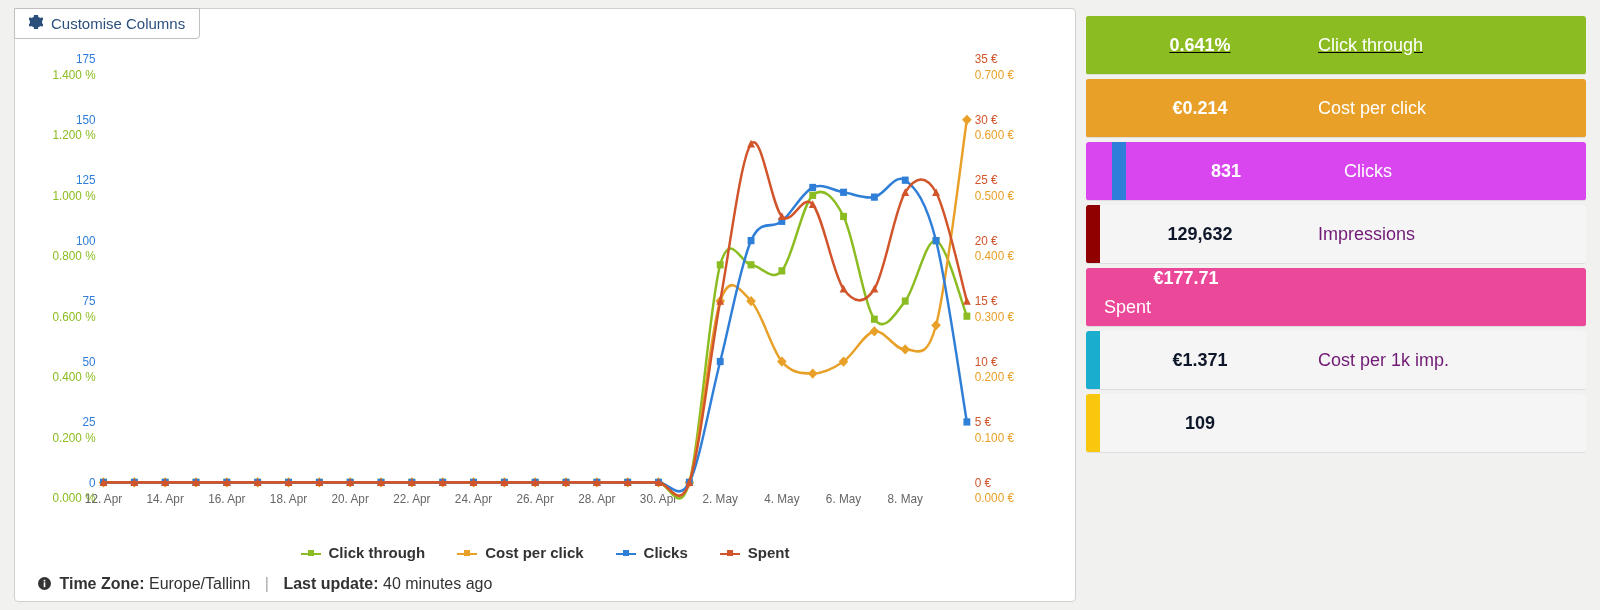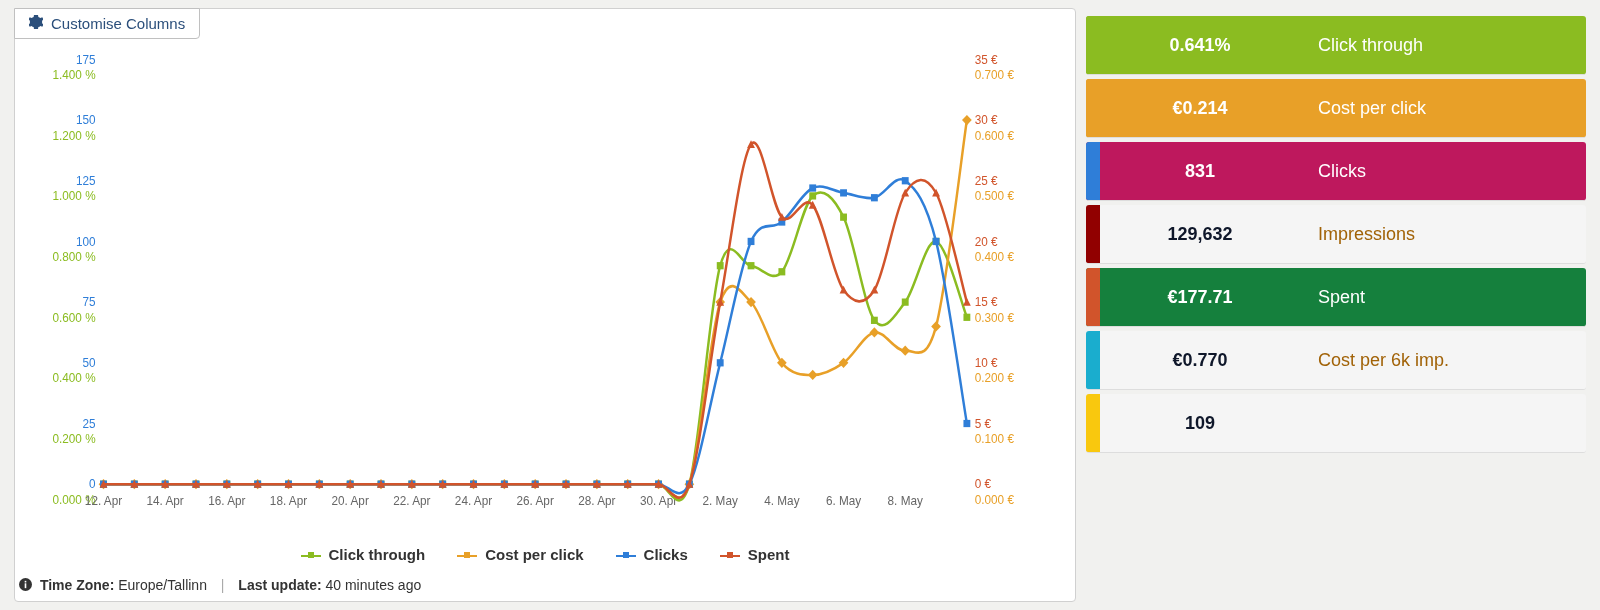--- a/index.html
+++ b/index.html
@@ -21,32 +21,32 @@
   
   .cust-btn{position:absolute;top:-1px;left:-1px;border:1px solid #c0c0c0;background:#fff;color:#2b4f7b;padding:6px 14px;font-size:15px;border-radius:0 0 4px 0;display:inline-flex;align-items:center;gap:8px;cursor:pointer}
   .cust-btn svg{width:14px;height:14px;fill:#2b4f7b}
   
   .metric{display:flex;align-items:stretch;min-height:58px;border-radius:3px;overflow:hidden;border-bottom:1px solid #ddd}
   .metric .chip{width:14px;flex-shrink:0}
   .metric .val{width:200px;display:flex;align-items:center;justify-content:center;font-weight:700;font-size:18px}
   .metric .lab{flex:1;display:flex;align-items:center;padding-left:18px;font-size:18px}
   .metric.inactive{background:var(--row)}
   .metric.inactive .val{color:#0f172a}
-  .metric.inactive .lab{color:#a16207}
+  .metric.inactive .lab{color:#701a75}
   .metric.active .val,.metric.active .lab{color:#fff}
   
   .chart-wrap{flex:1;position:relative;margin:40px 10px 2px 10px}
   svg.chart{width:100%;height:100%}
   .axis-text{font-size:12px;font-family:inherit}
   .legend{display:flex;justify-content:center;gap:32px;padding:8px 0;font-size:15px;font-weight:700;color:#333}
   .legend-item{display:inline-flex;align-items:center;gap:8px}
   .legend-item .swatch{width:20px;height:10px;position:relative}
   .legend-item .swatch::before{content:"";position:absolute;left:0;right:0;top:50%;height:2px;background:currentColor}
   .legend-item .swatch::after{content:"";position:absolute;left:50%;top:50%;width:6px;height:6px;transform:translate(-50%,-50%);background:currentColor}
-  .footer{font-size:14px;color:#333;padding:6px 16px 8px 4px}
+  .footer{font-size:16px;color:#333;padding:6px 16px 8px 23px}
   .footer .sep{margin:0 10px;color:#aaa}
   .footer b{font-weight:700}
   .footer svg{width:13px;height:13px;fill:#333;vertical-align:-1px;margin-right:4px}
 </style>
 </head>
 <body>
 
 <div class="root">
   <div class="left">
     <button class="cust-btn">
@@ -258,48 +258,48 @@
       </span>
       <b>Time Zone:</b>
       <span>Europe/Tallinn</span>
       <span class="sep">|</span>
       <b>Last update:</b>
       <span>40 minutes ago</span>
     </div>
   </div>
 
   <div class="right" id="metrics">
-      <div class="metric active" style="background: rgb(139, 188, 33);">
+      <div class="metric active" style="background: rgb(139, 188, 33); text-decoration: underline;">
         <div class="chip" style="background:#8bbc21"></div>
         <div class="val">0.641%</div>
         <div class="lab">Click through</div>
       </div>
       <div class="metric active" style="background: rgb(232, 160, 40); justify-content: space-between;">
         <div class="chip" style="background:#e8a028"></div>
         <div class="val">€0.214</div>
         <div class="lab">Cost per click</div>
       </div>
-      <div class="metric active" style="background: #be185d;">
+      <div class="metric active" style="background: #d946ef; padding-left: 26px;">
         <div class="chip" style="background:#2f7ed8"></div>
         <div class="val">831</div>
         <div class="lab">Clicks</div>
       </div>
       <div class="metric inactive">
         <div class="chip" style="background:#910000"></div>
         <div class="val">129,632</div>
         <div class="lab">Impressions</div>
       </div>
-      <div class="metric active" style="background: #15803d;">
+      <div class="metric active" style="background: #ec4899; flex-direction: column;">
         <div class="chip" style="background:#d1542b"></div>
         <div class="val">€177.71</div>
         <div class="lab">Spent</div>
       </div>
       <div class="metric inactive">
         <div class="chip" style="background:#1aadce"></div>
-        <div class="val">€0.770</div>
-        <div class="lab">Cost per 6k imp.</div>
+        <div class="val">€1.371</div>
+        <div class="lab">Cost per 1k imp.</div>
       </div>
       <div class="metric inactive">
         <div class="chip" style="background:#f9c80e"></div>
         <div class="val">109</div>
       </div>
     </div>
 </div>
 
 </body></html>

